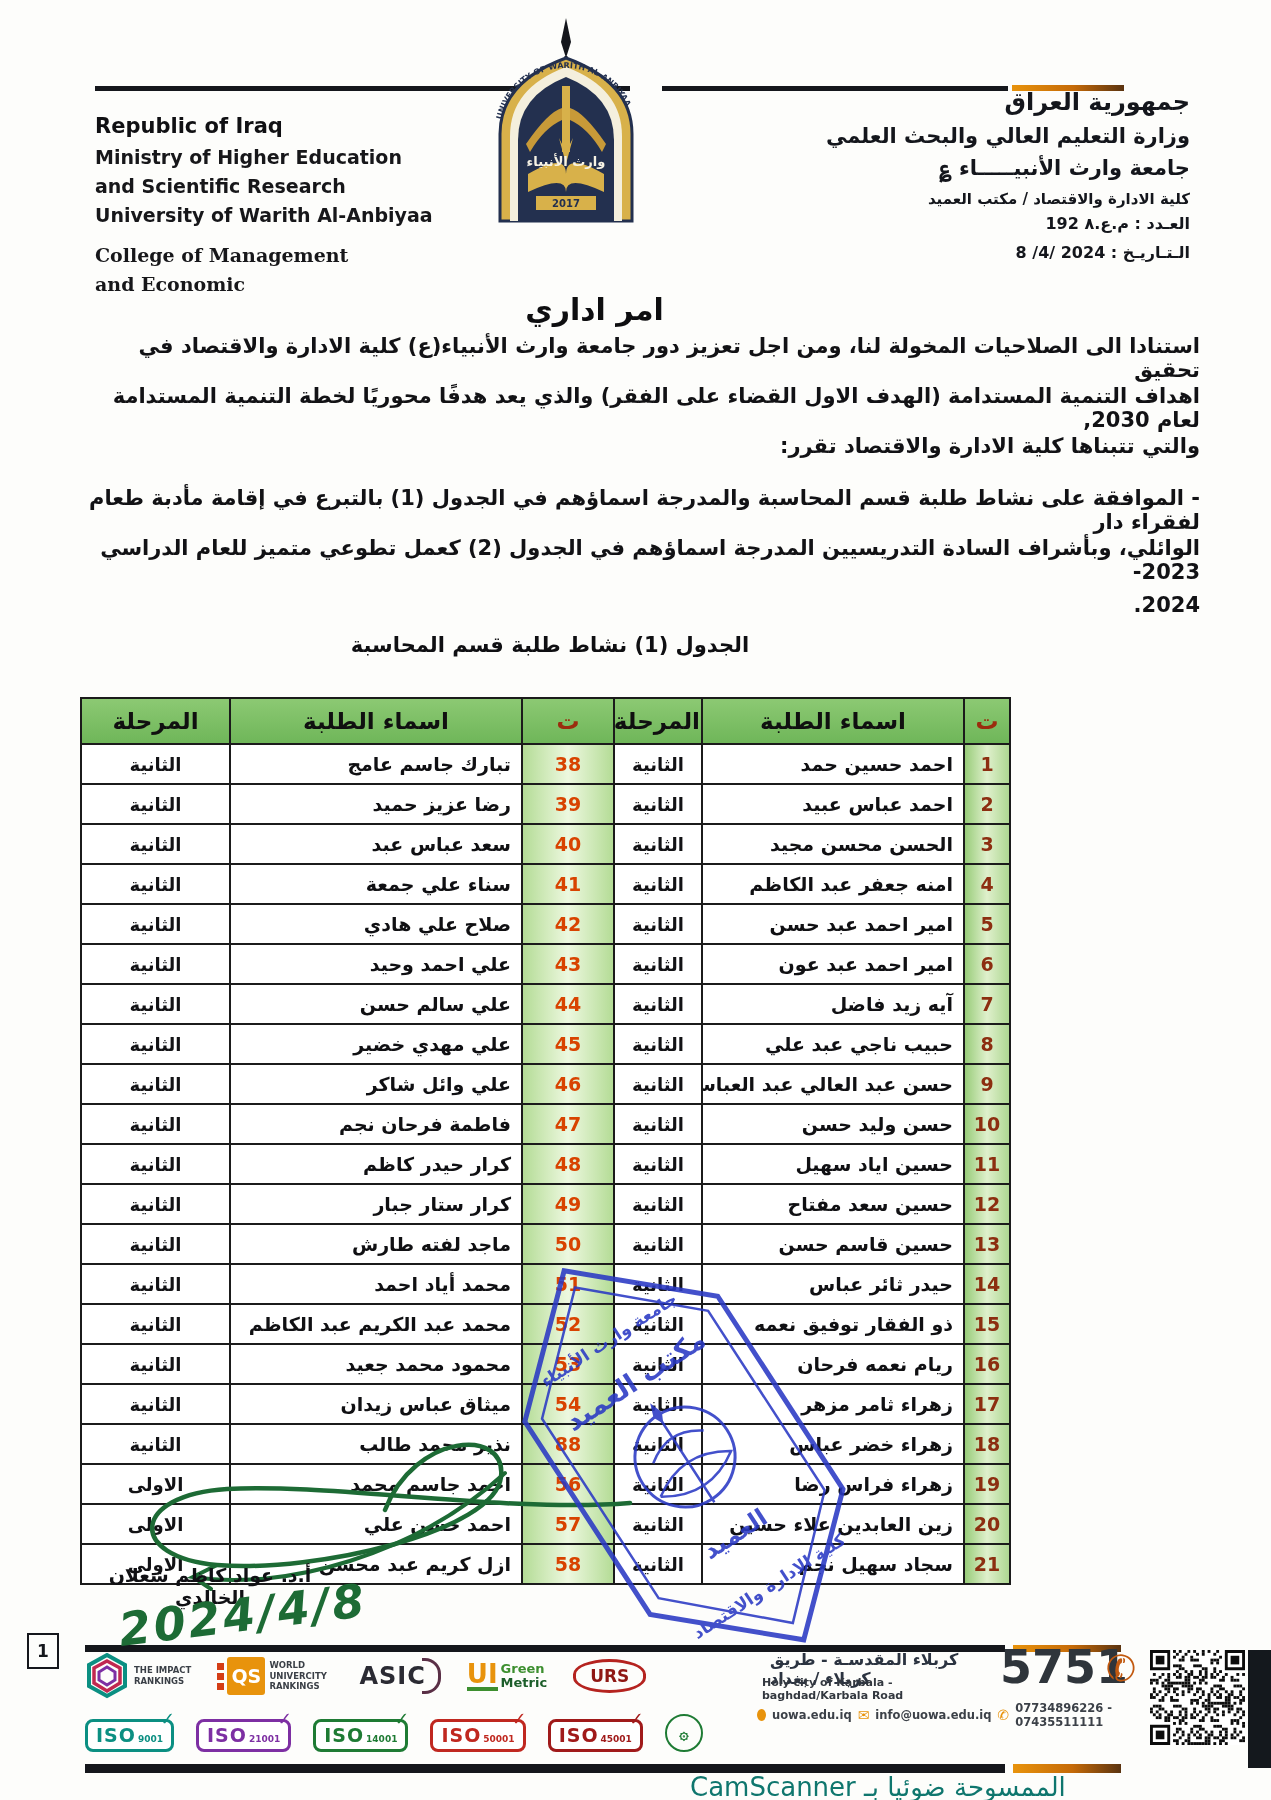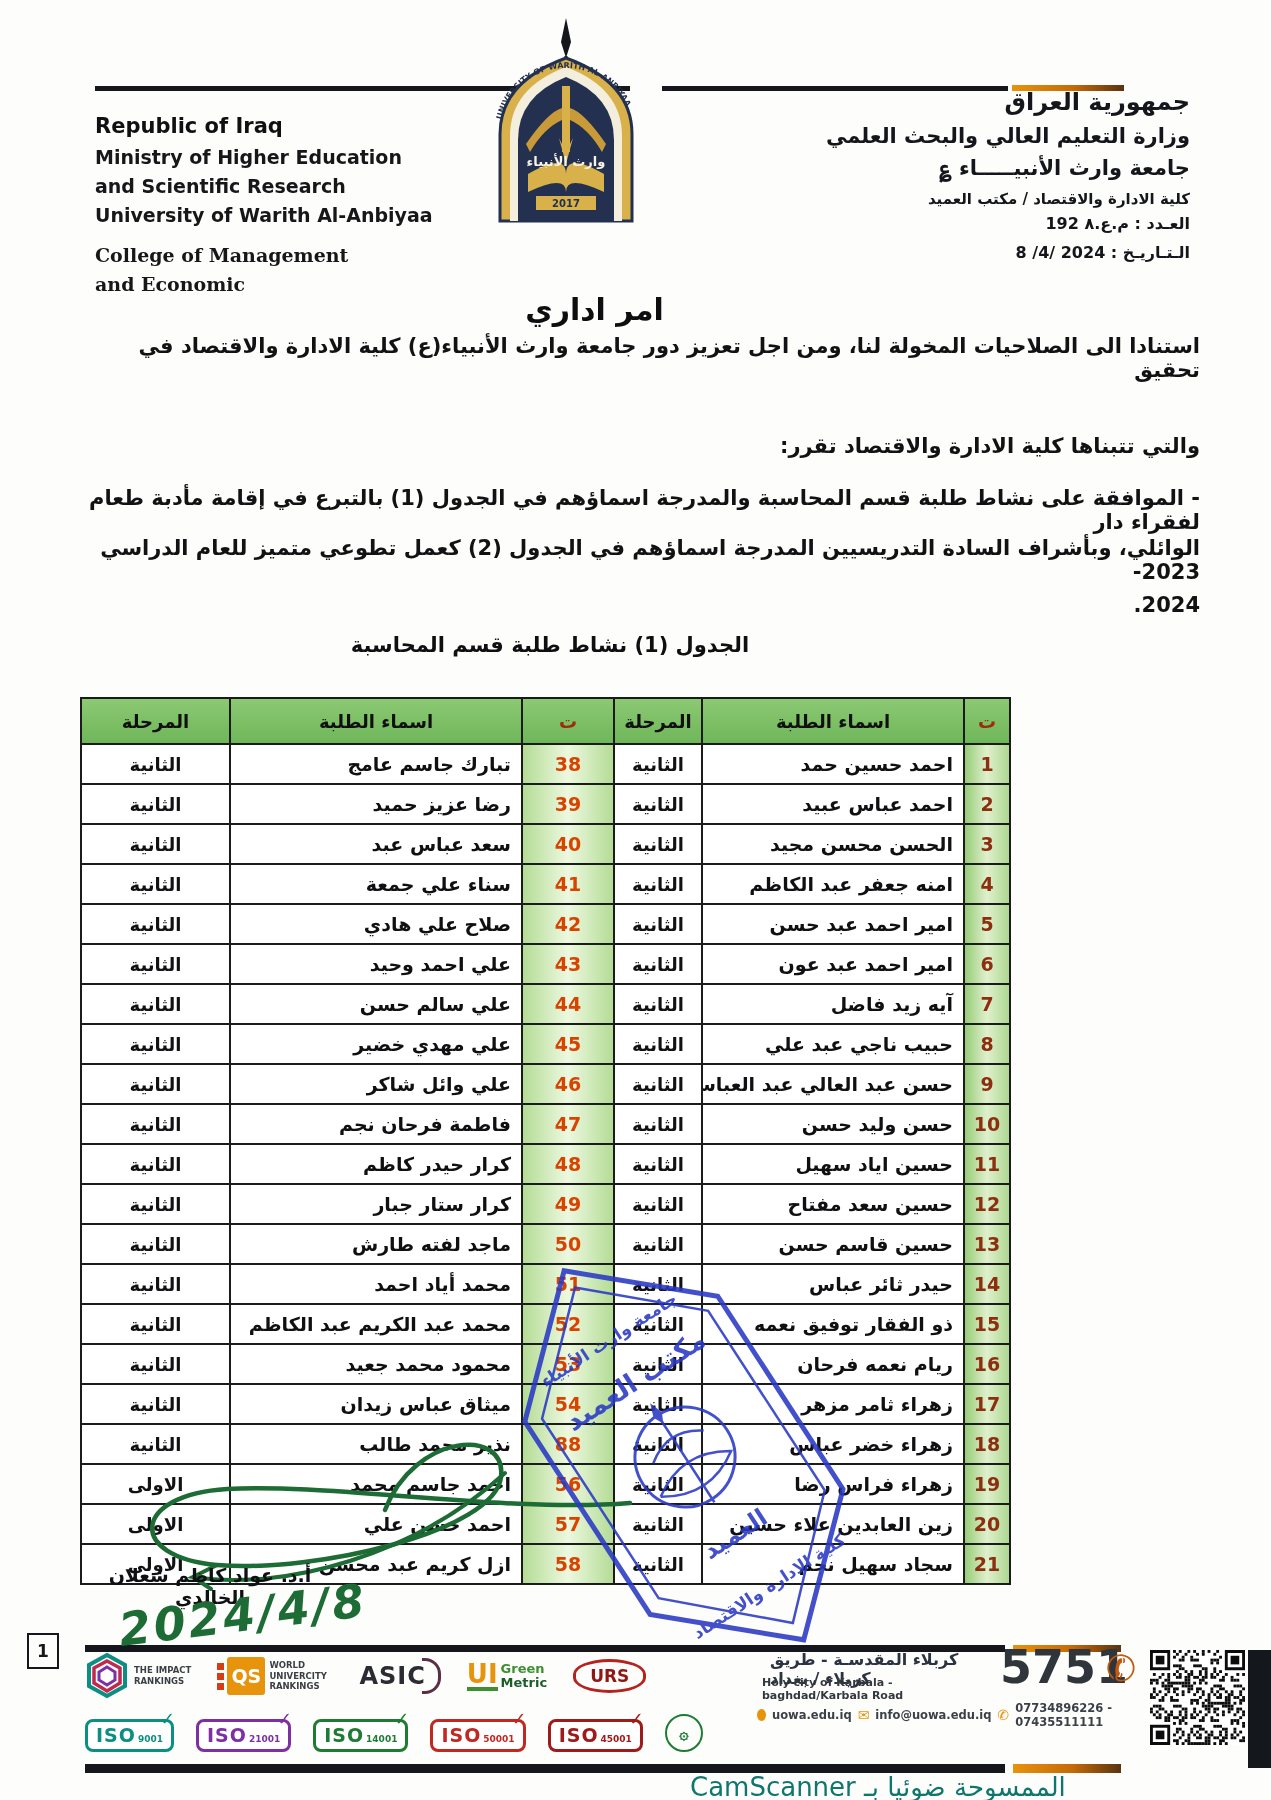--- a/index.html
+++ b/index.html
@@ -17,21 +17,21 @@
   .ar-h1{font-size:24px;font-weight:bold;}
   .ar-h2{font-size:21px;font-weight:bold;}
   .ar-h3{font-size:15px;font-weight:bold;}
   .ar-h4{font-size:16px;font-weight:bold;}
   .doc-title{left:0;top:292px;width:1189px;text-align:center;font-size:30px;font-weight:bold;direction:rtl;color:#0e0e10;}
   .bodyline{direction:rtl;text-align:right;font-size:21px;font-weight:bold;color:#121215;width:1125px;left:75px;}
   .caption{left:0;top:633px;width:1100px;text-align:center;direction:rtl;font-size:21px;font-weight:bold;color:#0f0f12;}
   
   .stable{border-collapse:collapse;direction:rtl;table-layout:fixed;width:929px;background:#fff;}
   .stable td,.stable th{border:2px solid #1b1b1b;overflow:hidden;white-space:nowrap;}
-  .stable th{height:42px;background:linear-gradient(180deg,#8cc973,#6fb659);font-size:18px;font-weight:bold;color:#101010;}
+  .stable th{height:42px;background:linear-gradient(180deg,#8cc973,#6fb659);font-size:23px;font-weight:bold;color:#101010;}
   .stable th.hno{color:#9b2c0e;}
   .stable td{height:36px;font-weight:bold;}
   td.cname{text-align:right;padding-right:10px;font-size:19px;color:#101013;}
   td.cstage{text-align:center;font-size:18px;color:#121215;}
   td.cno{text-align:center;font-size:19px;margin-left:48px;}
   td.cno.r{background:linear-gradient(90deg,#98cc79,#dff0cc 50%,#aed792);color:#8c2e10;}
   td.cno.l{background:linear-gradient(90deg,#b4dc96,#edf8df 50%,#b4dc96);color:#d84300;}
   
   .sig-name{left:80px;top:1564px;width:260px;text-align:center;direction:rtl;font-size:19px;font-weight:bold;color:#101014;z-index:6;}
   .sig-date{left:118px;top:1588px;font-size:46px;font-weight:bold;font-style:italic;color:#1d6b35;
@@ -112,20 +112,21 @@
   <div class="abs ar-head ar-h1" style="left:800px;top:88px;width:390px;">جمهورية العراق</div>
   <div class="abs ar-head ar-h2" style="left:800px;top:124px;width:390px;">وزارة التعليم العالي والبحث العلمي</div>
   <div class="abs ar-head ar-h2" style="left:800px;top:156px;width:390px;">جامعة وارث الأنبيـــــاء ؏</div>
   <div class="abs ar-head ar-h3" style="left:800px;top:190px;width:390px;">كلية الادارة والاقتصاد / مكتب العميد</div>
   <div class="abs ar-head ar-h4" style="left:800px;top:214px;width:390px;">العـدد : م.ع.٨ 192</div>
   <div class="abs ar-head ar-h4" style="left:800px;top:243px;width:390px;">الـتـاريـخ : 2024 /4/ 8</div>
 
   <div class="abs doc-title">امر اداري</div>
 
   <div class="abs bodyline" style="top:334px;padding-left:0;padding-right:30px;">استنادا الى الصلاحيات المخولة لنا، ومن اجل تعزيز دور جامعة وارث الأنبياء(ع) كلية الادارة والاقتصاد في تحقيق</div>
+  <div class="abs bodyline" style="top:384px;">اهداف التنمية المستدامة (الهدف الاول القضاء على الفقر) والذي يعد هدفًا محوريًا لخطة التنمية المستدامة لعام 2030,</div>
   <div class="abs bodyline" style="top:434px;">والتي تتبناها كلية الادارة والاقتصاد تقرر:</div>
   <div class="abs bodyline" style="top:486px;padding-right:38px;">- الموافقة على نشاط طلبة قسم المحاسبة والمدرجة اسماؤهم في الجدول (1) بالتبرع في إقامة مأدبة طعام لفقراء دار</div>
   <div class="abs bodyline" style="top:536px;">الوائلي، وبأشراف السادة التدريسيين المدرجة اسماؤهم في الجدول (2) كعمل تطوعي متميز للعام الدراسي 2023-</div>
   <div class="abs bodyline" style="top:584px;margin-top:9px;">2024.</div>
 
   <div class="abs caption">الجدول (1) نشاط طلبة قسم المحاسبة</div>
 
   <div class="abs" style="left:80px;top:697px;z-index:1;">
     <table class="stable">
       <colgroup>

